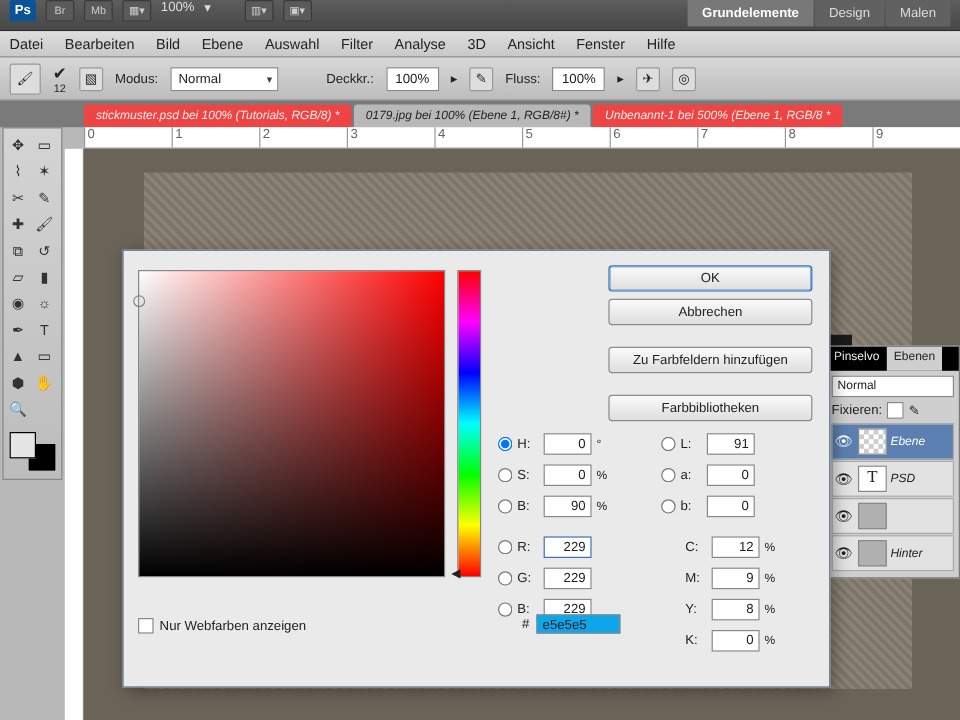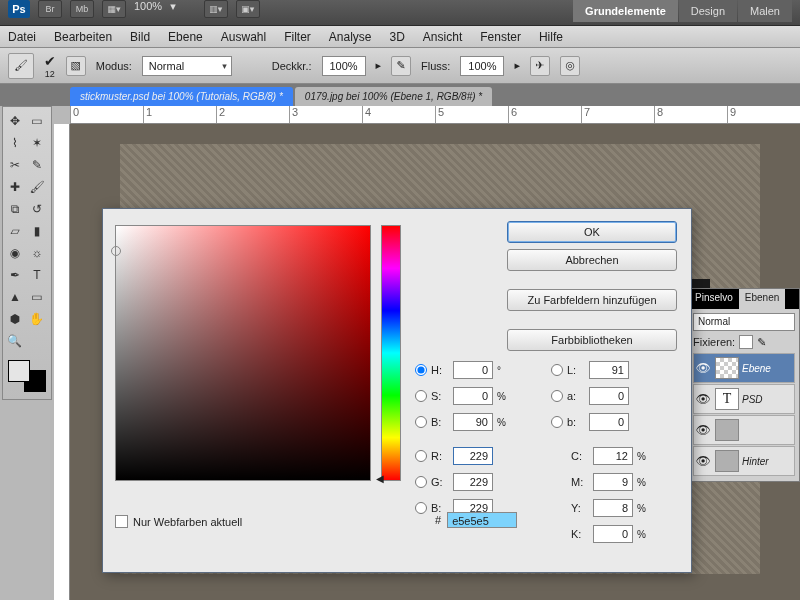--- a/index.html
+++ b/index.html
@@ -14,21 +14,21 @@
 .ws-tab.active{background:#787878;color:#fff;font-weight:bold}
 .menubar{height:22px;background:linear-gradient(#dedede,#c8c8c8);border-bottom:1px solid #8a8a8a;display:flex;align-items:center;padding:0 8px;gap:18px}
 .menu-item{cursor:pointer;font-size:12px}
 .optbar{height:36px;background:linear-gradient(#d8d8d8,#bcbcbc);border-bottom:1px solid #888;display:flex;align-items:center;padding:0 8px;gap:10px}
 .opt-ico{width:26px;height:26px;border:1px solid #999;background:#ddd;display:flex;align-items:center;justify-content:center;border-radius:2px}
 .opt-label{font-size:11px}
 .opt-drop{background:#fff;border:1px solid #888;height:20px;padding:0 16px 0 6px;display:flex;align-items:center;min-width:90px;position:relative}
 .opt-drop::after{content:"▾";position:absolute;right:4px;font-size:9px;color:#444}
 .opt-num{background:#fff;border:1px solid #888;height:20px;width:44px;text-align:center;padding-top:3px}
 .doc-tabs{height:22px;background:#7a7a7a;display:flex;align-items:flex-end;padding-left:70px;gap:2px}
-.doc-tab{background:#3b82f6;color:#eee;padding:4px 10px;font-size:10px;border-radius:3px 3px 0 0;cursor:pointer;font-style:italic}
+.doc-tab{background:#ef4444;color:#eee;padding:4px 10px;font-size:10px;border-radius:3px 3px 0 0;cursor:pointer;font-style:italic}
 .doc-tab.active{background:#b8b8b8;color:#222}
 .workarea{position:absolute;left:0;top:106px;right:0;bottom:0}
 .tools{position:absolute;left:2px;top:0;width:50px;background:linear-gradient(#d4d4d4,#bcbcbc);border:1px solid #888;display:flex;flex-wrap:wrap;padding:4px 2px;gap:2px}
 .tool{width:20px;height:20px;border:1px solid transparent;display:flex;align-items:center;justify-content:center;cursor:pointer;font-size:12px;color:#333}
 .fgbg{width:44px;height:38px;position:relative;margin-top:4px}
 .fg-sw{position:absolute;left:3px;top:3px;width:22px;height:22px;background:#e5e5e5;border:1px solid #000}
 .bg-sw{position:absolute;right:3px;bottom:3px;width:22px;height:22px;background:#000;border:1px solid #000}
 .ruler-h{position:absolute;left:70px;top:0;right:0;height:18px;background:#fff;border-bottom:1px solid #888;font-size:9px;display:flex}
 .ruler-h span{flex:1;border-left:1px solid #999;padding-left:2px;color:#666}
 .ruler-v{position:absolute;left:54px;top:18px;width:16px;bottom:0;background:#fff;border-right:1px solid #888}
@@ -70,21 +70,21 @@
 .dbtn{height:22px;border:1px solid #8a8a8a;background:linear-gradient(#fafafa,#dedede);border-radius:3px;cursor:pointer;text-align:center;padding-top:4px;font-size:11px}
 .dbtn.primary{border:1px solid #3a70b0;box-shadow:0 0 0 1px #7ab0e8 inset}
 .fields{position:absolute;left:312px;top:148px;font-size:11px}
 .frow{display:flex;align-items:center;height:26px;gap:4px}
 .frad{width:12px;height:12px}
 .flab{width:18px}
 .finp{width:40px;height:18px;border:1px solid #888;background:#fff;text-align:right;padding:2px 4px}
 .funit{width:14px;font-size:10px}
 .fields2{position:absolute;left:448px;top:148px;font-size:11px}
 .hexrow{position:absolute;left:332px;bottom:18px;display:flex;align-items:center;gap:6px}
-.hexinp{width:70px;height:16px;border:1px solid #888;background:#7dd3fc;padding:2px 4px}
+.hexinp{width:70px;height:16px;border:1px solid #888;background:#0ea5e9;padding:2px 4px}
 .webonly{position:absolute;left:12px;bottom:18px;display:flex;align-items:center;gap:5px;font-size:11px}
 .cb{width:13px;height:13px;border:1px solid #888;background:#fff}
 </style>
 </head>
 <body>
 
 <div class="topbar">
   <div class="ps-logo">Ps</div>
   <div class="top-btn">Br</div>
   <div class="top-btn">Mb</div>
@@ -134,20 +134,21 @@
   <span class="opt-label">Fluss:</span>
   <div class="opt-num">100%</div>
   <span>▸</span>
   <div class="opt-ico" style="width:20px;height:20px">✈</div>
   <div class="opt-ico" style="width:20px;height:20px">◎</div>
 </div>
 
 <div class="doc-tabs">
   <div class="doc-tab">stickmuster.psd bei 100% (Tutorials, RGB/8) *</div>
   <div class="doc-tab active">0179.jpg bei 100% (Ebene 1, RGB/8#) *</div>
+  <div class="doc-tab">Unbenannt-1 bei 500% (Ebene 1, RGB/8 *</div>
 </div>
 
 <div class="workarea">
 
   <div class="tools">
     <div class="tool">✥</div>
       <div class="tool">▭</div>
     <div class="tool">⌇</div>
       <div class="tool">✶</div>
     <div class="tool">✂</div>
@@ -334,16 +335,16 @@
         </div>
     </div>
 
     <div class="hexrow">
       <span>#</span>
       <div class="hexinp">e5e5e5</div>
     </div>
 
     <div class="webonly">
       <div class="cb"></div>
-      <span>Nur Webfarben aktuell</span>
+      <span>Nur Webfarben anzeigen</span>
     </div>
   </div>
 </div>
 
 </body></html>

